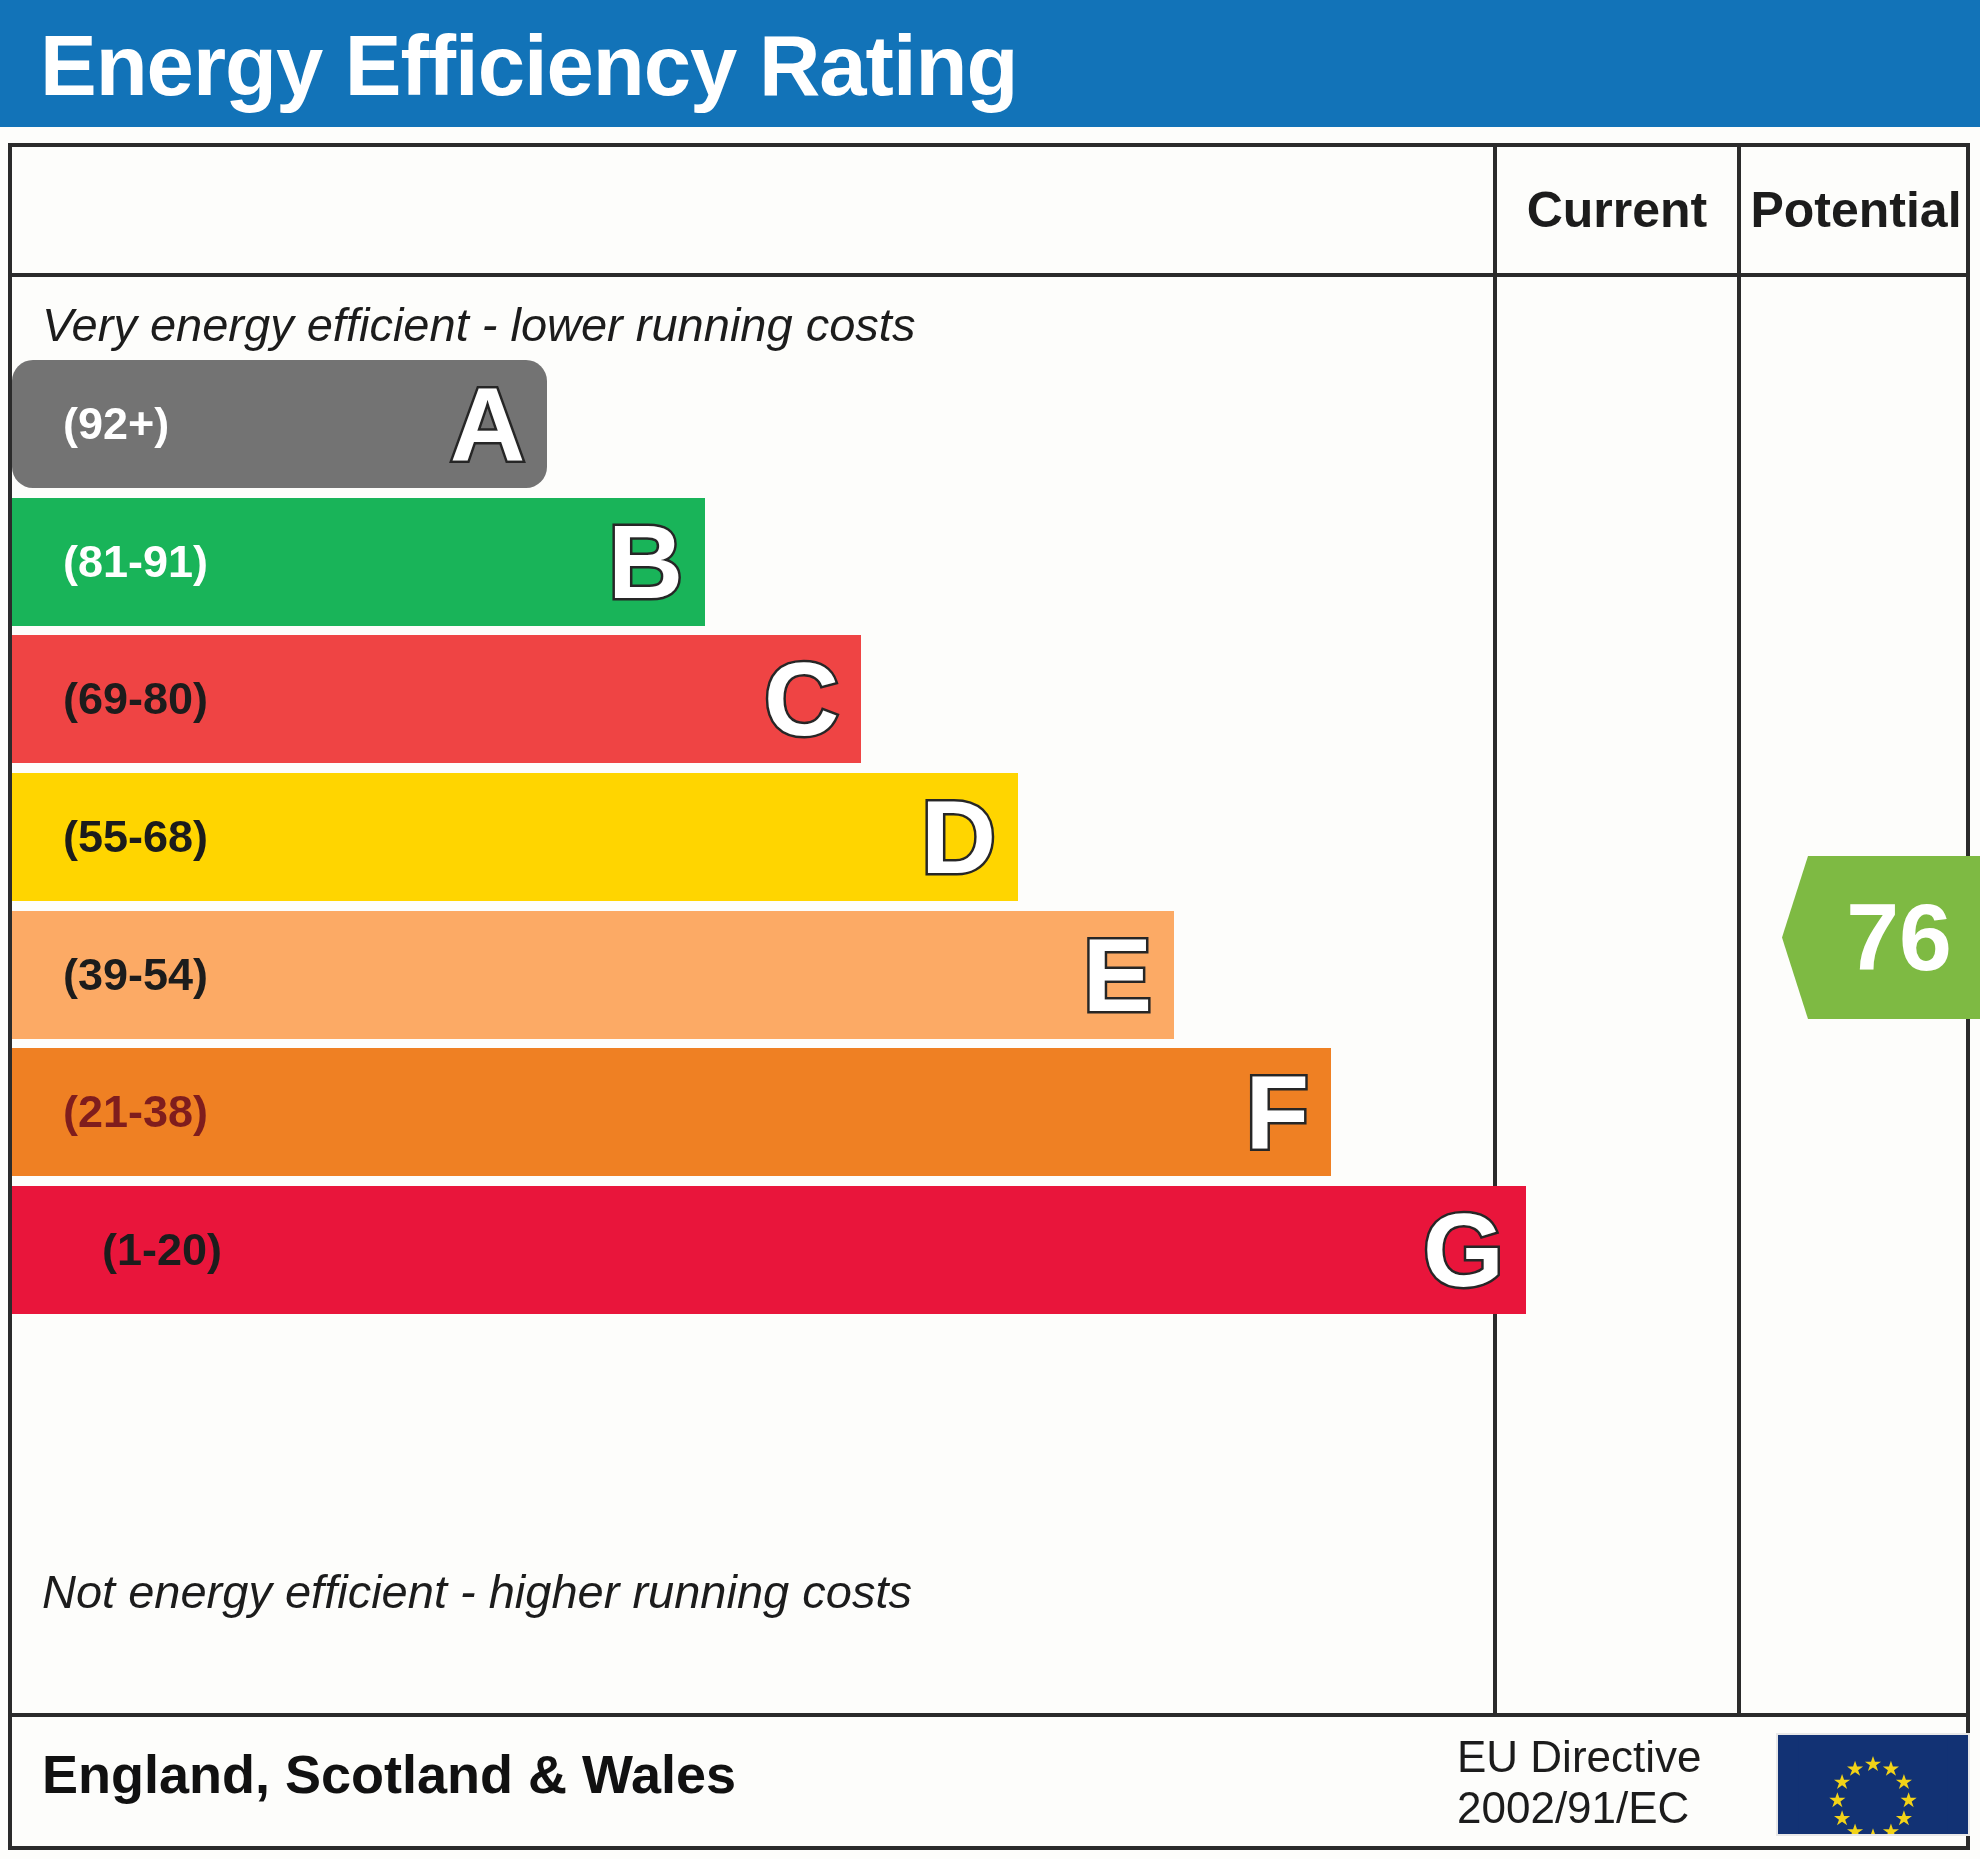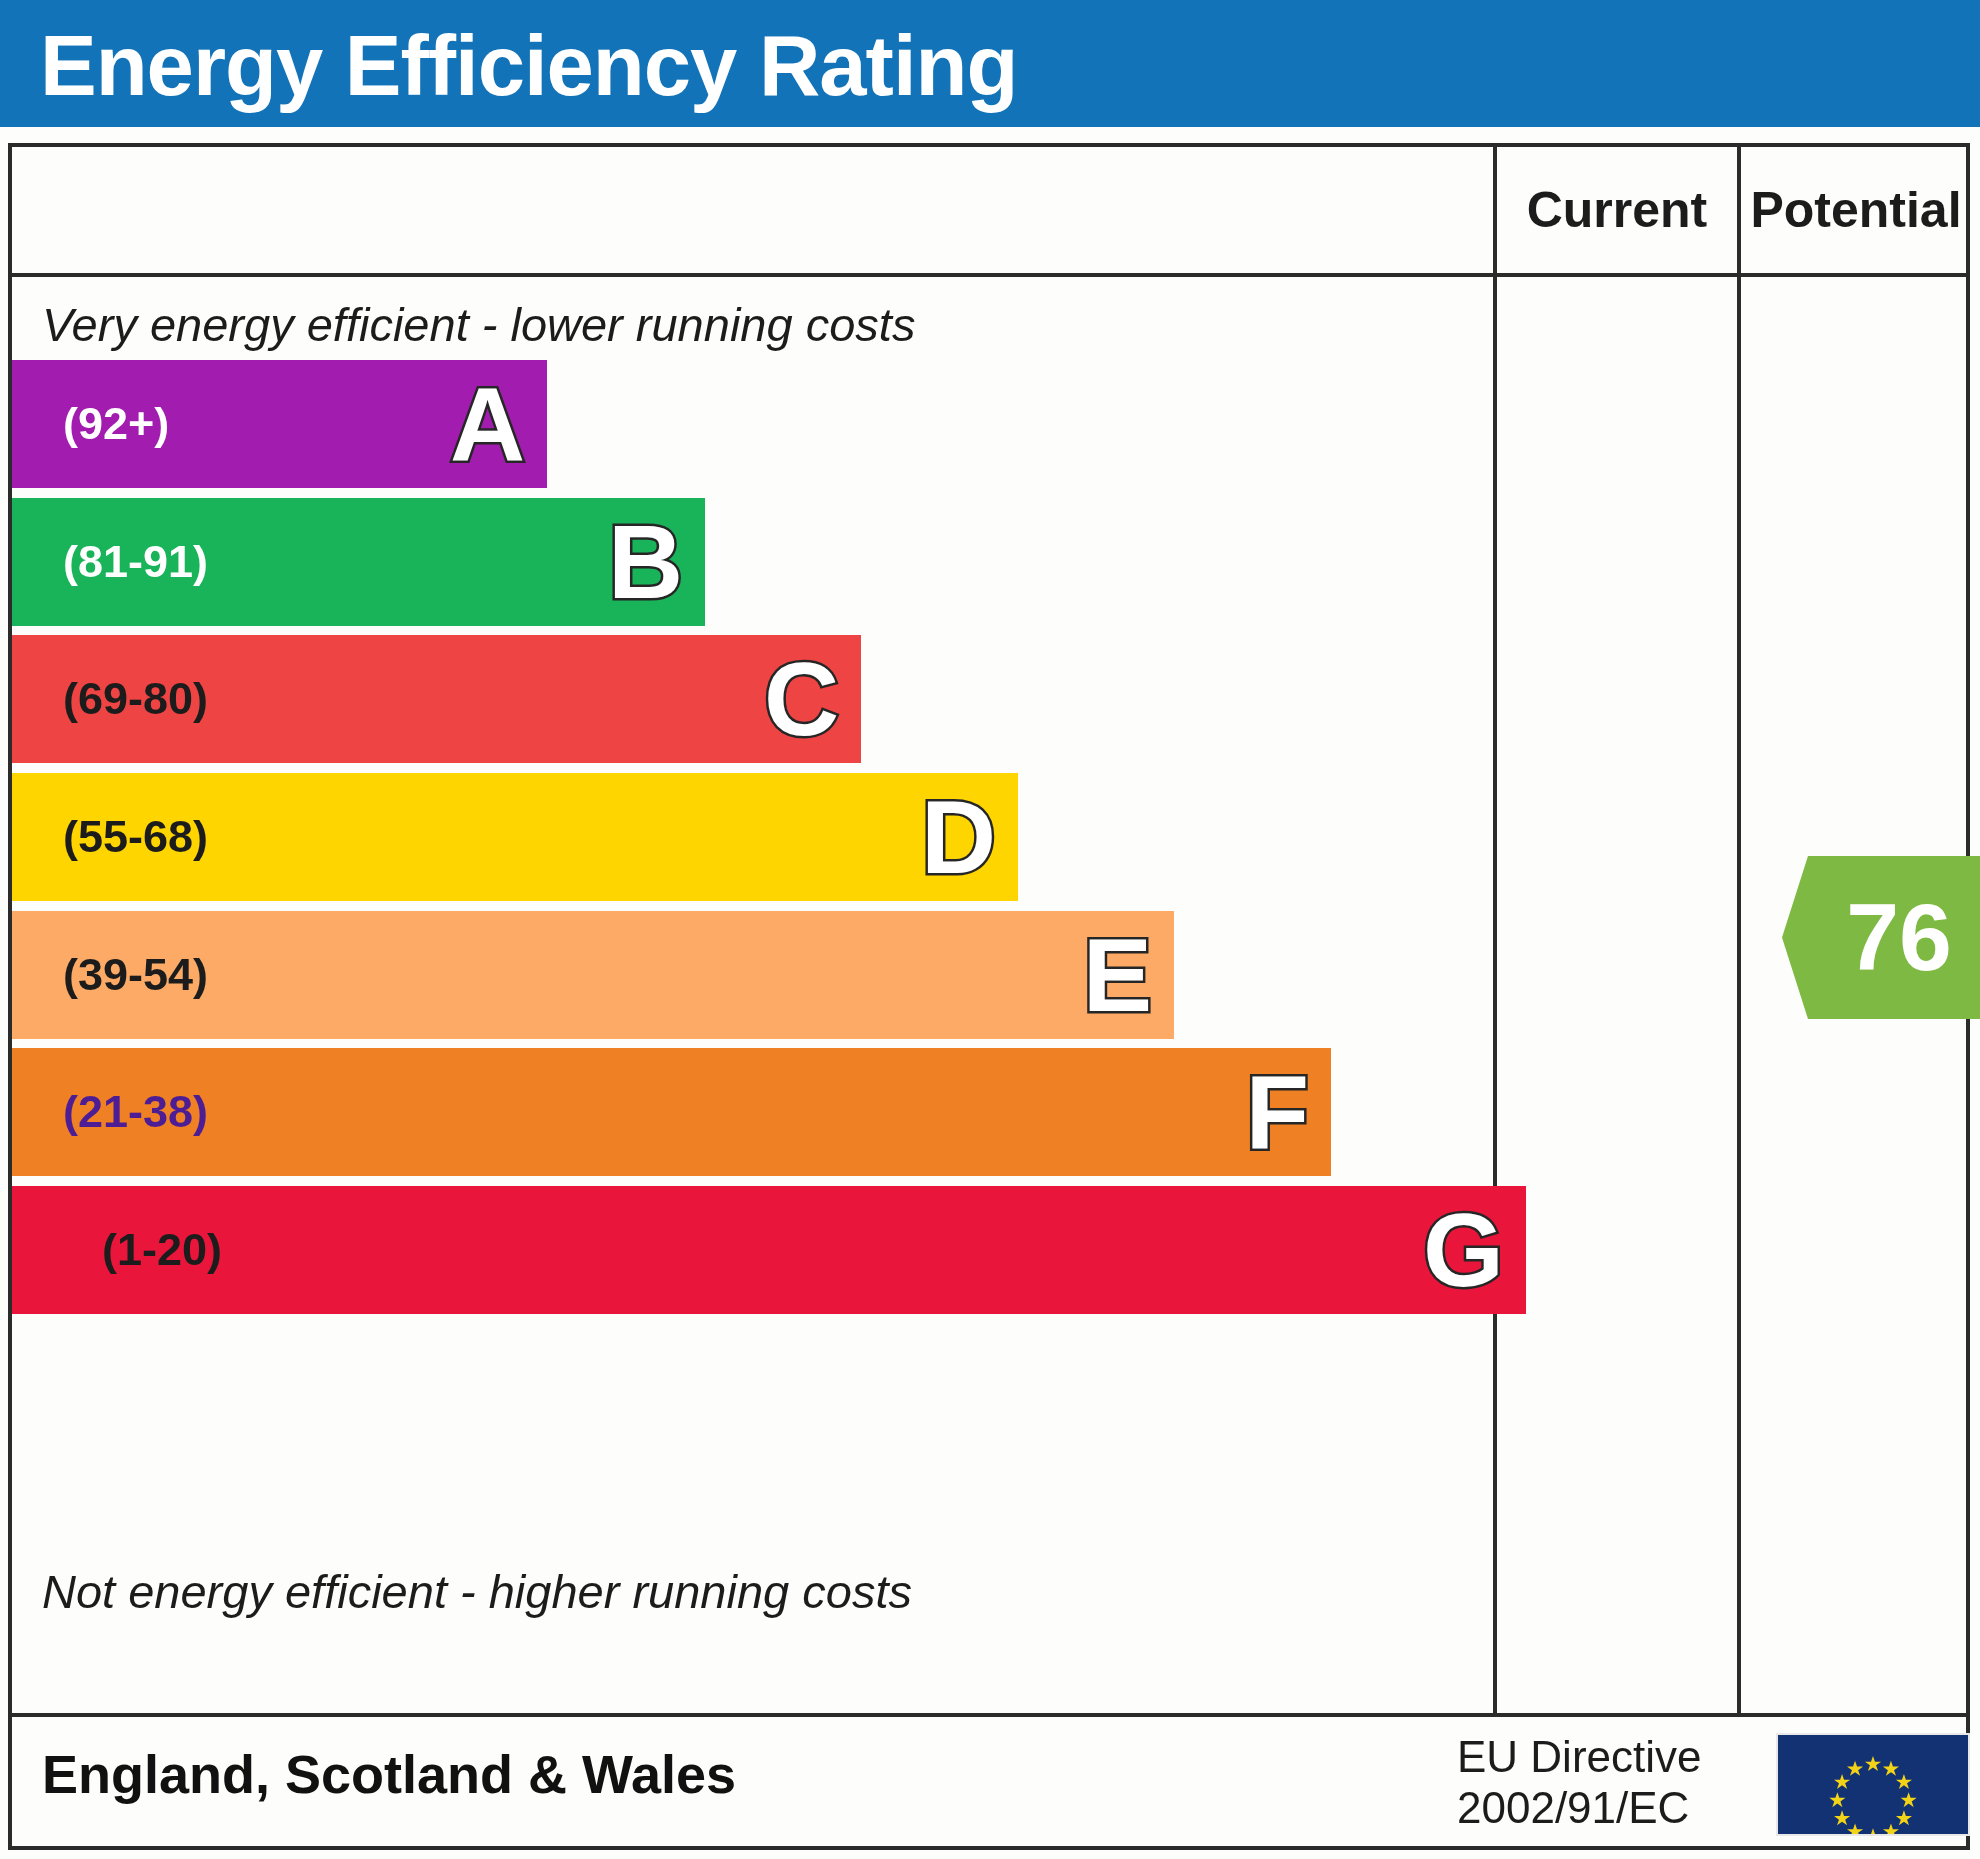--- a/index.html
+++ b/index.html
@@ -80,21 +80,21 @@
 
     <div class="vrule" id="vrule-1"></div>
     <div class="vrule" id="vrule-2"></div>
 
     <div id="body-area">
 
       <div class="caption" id="caption-top">Very energy efficient - lower running costs</div>
 
       <div id="bands">
 
-        <div class="band" style="top:83px;width:535px;background:#a21caf;">
+        <div class="band" style="top:83px;width:535px;background:#737373;border-radius:21px;">
           <span class="band-range" style="color:#ffffff;">(92+)</span>
           <span class="band-letter">A</span>
         </div>
 
         <div class="band" style="top:221px;width:693px;background:#19b459;">
           <span class="band-range" style="color:#ffffff;">(81-91)</span>
           <span class="band-letter">B</span>
         </div>
 
         <div class="band" style="top:358px;width:849px;background:#ef4444;text-align:right;">
@@ -106,21 +106,21 @@
           <span class="band-range" style="color:#1c1c1c;">(55-68)</span>
           <span class="band-letter">D</span>
         </div>
 
         <div class="band" style="top:634px;width:1162px;background:#fcaa65;">
           <span class="band-range" style="color:#1c1c1c;">(39-54)</span>
           <span class="band-letter">E</span>
         </div>
 
         <div class="band" style="top:771px;width:1319px;background:#ef8023;">
-          <span class="band-range" style="color:#4c1d95;text-align:center;">(21-38)</span>
+          <span class="band-range" style="color:#7f1d1d;text-align:center;">(21-38)</span>
           <span class="band-letter">F</span>
         </div>
 
         <div class="band" style="top:909px;width:1475px;background:#e9153b;padding-left:39px;">
           <span class="band-range" style="color:#1c1c1c;">(1-20)</span>
           <span class="band-letter">G</span>
         </div>
 
       </div>
 

